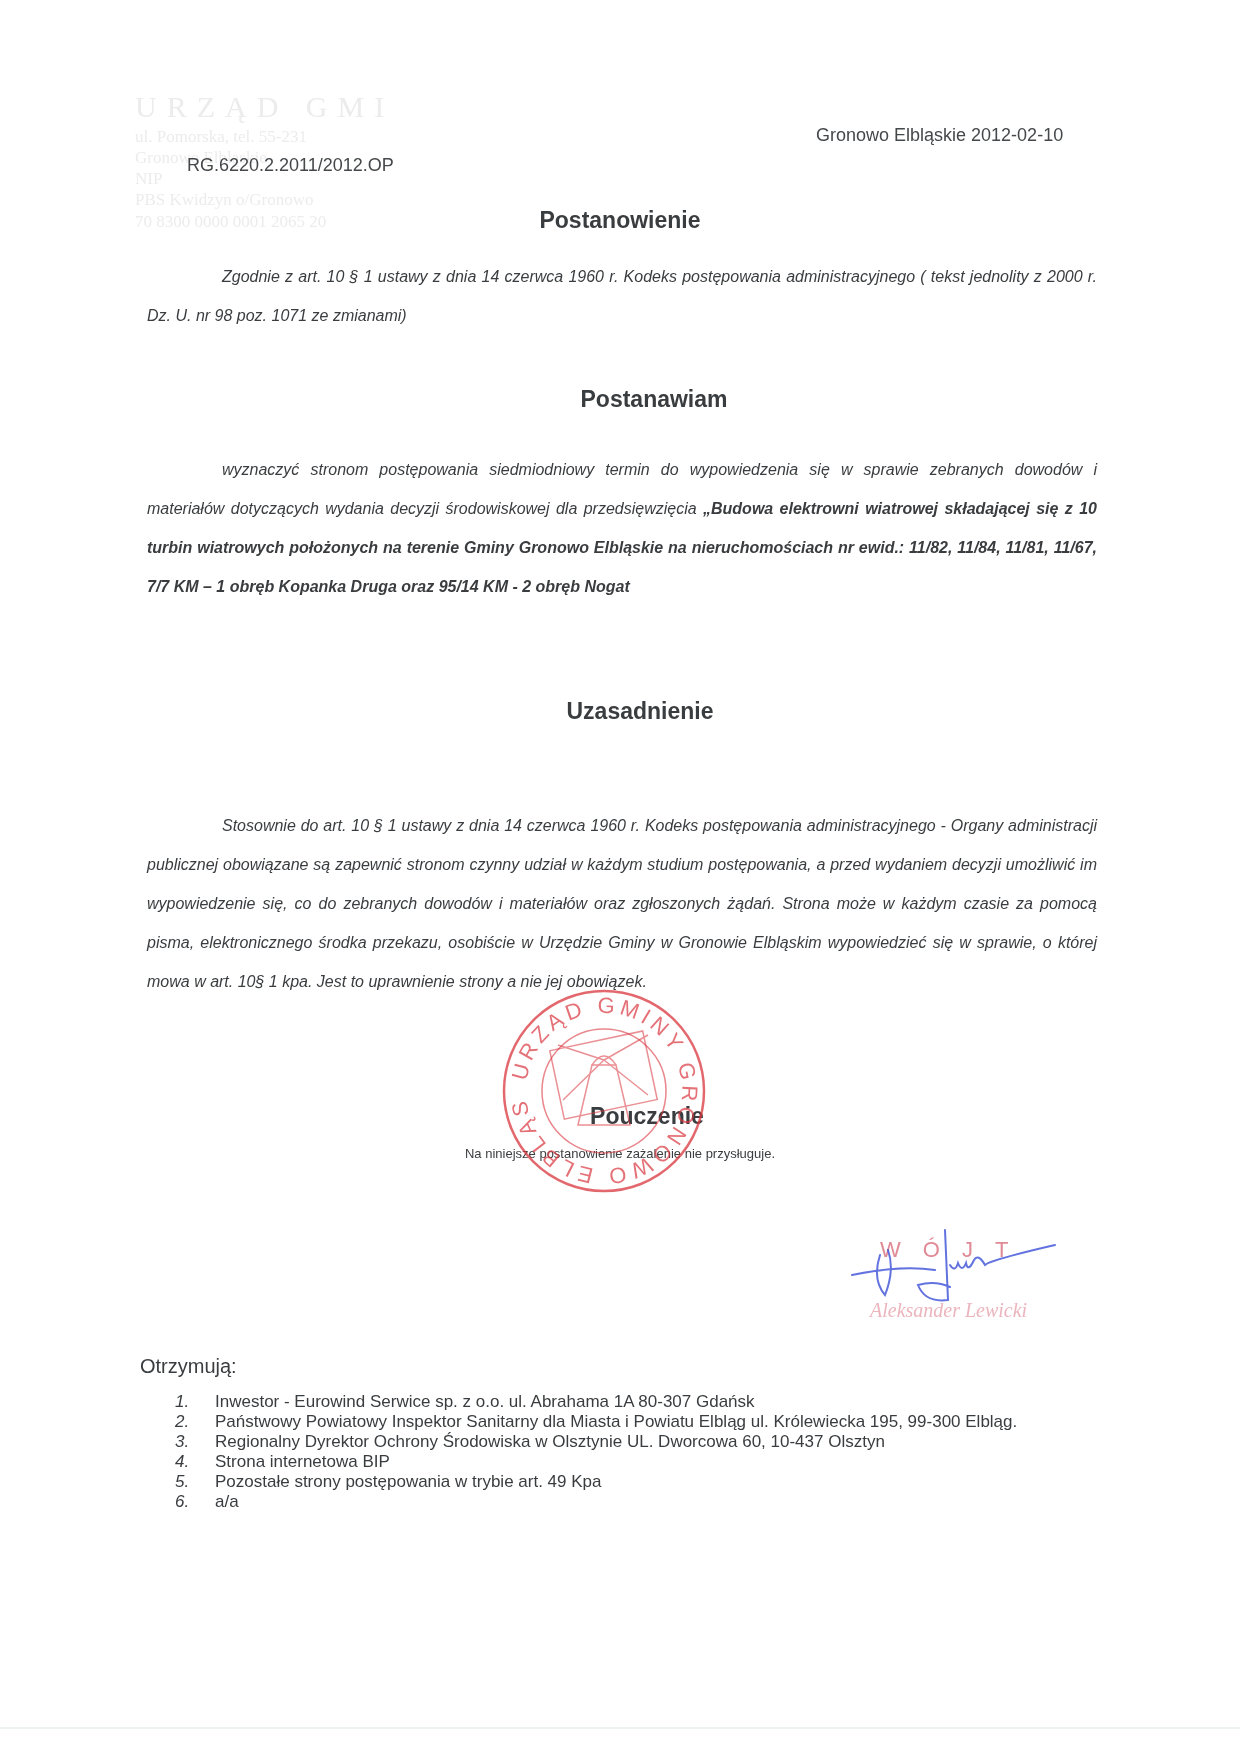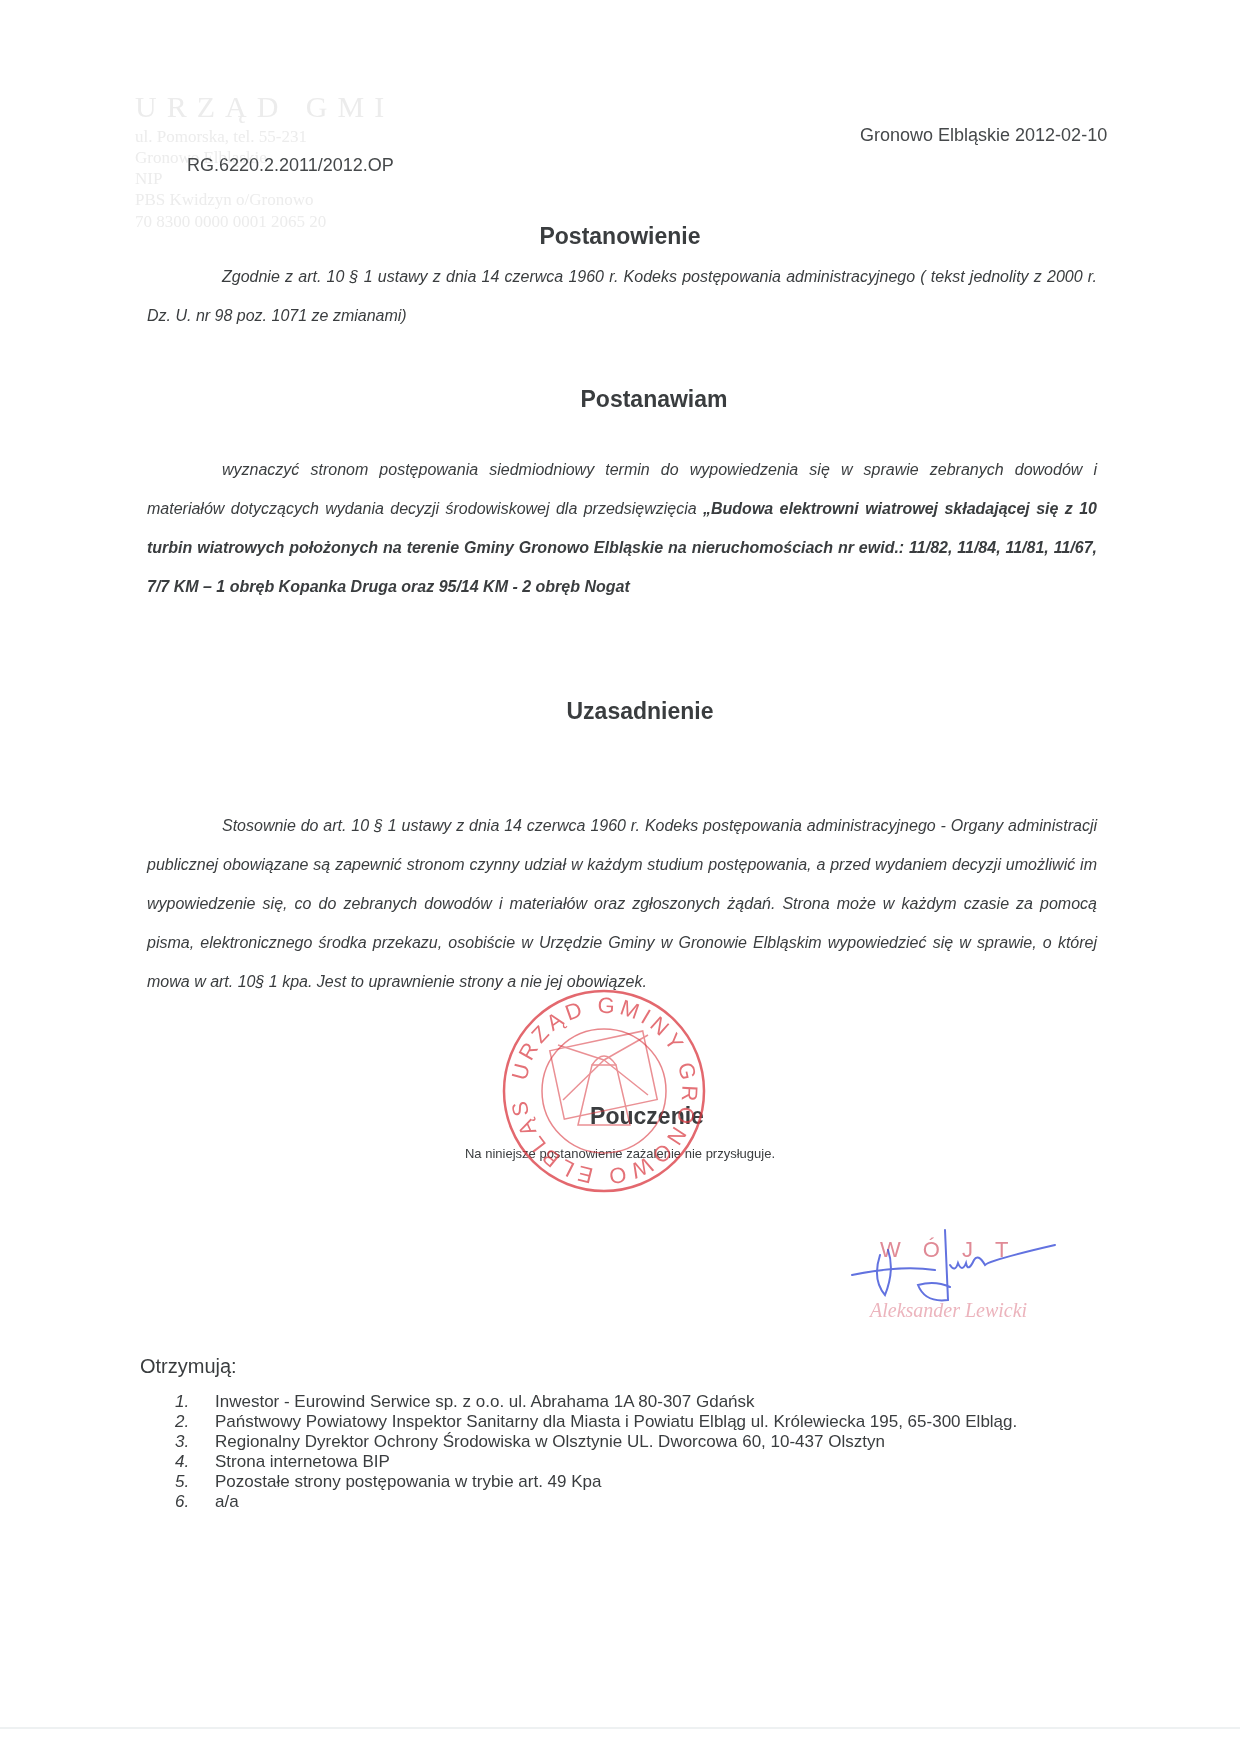--- a/index.html
+++ b/index.html
@@ -3,21 +3,21 @@
 <meta charset="utf-8">
 <style>
   html, body { margin: 0; padding: 0; background: #ffffff; }
   body { width: 1240px; height: 1738px; position: relative; overflow: hidden;
          font-family: "Liberation Sans", sans-serif; color: #3a3d3f; }
   .abs { position: absolute; }
   .ghost-stamp { left: 135px; top: 88px; width: 270px; color: #ececec; font-family: "Liberation Serif", serif; line-height: 1.25; }
   .ghost-stamp .big { font-size: 30px; letter-spacing: 10px; }
   .ghost-stamp .sm { font-size: 17px; }
   .ref { left: 187px; top: 155px; font-size: 18px; color: #45484a; }
-  .date { left: 816px; top: 125px; font-size: 18px; color: #45484a; margin-left: 44px; }
+  .date { left: 816px; top: 125px; font-size: 18px; color: #45484a; }
   .heading { left: 0; width: 1240px; text-align: center; font-weight: bold; font-size: 23px; color: #3a3d3f; }
   .para { left: 147px; width: 950px; font-size: 16px; line-height: 39px; text-align: justify; text-align-last: left; font-style: italic; }
   .para .indent { display: inline-block; width: 75px; }
   .para b { color: #3a3d3f; }
   .center-line { left: 0; width: 1240px; text-align: center; font-size: 13px; }
   .stamp { left: 498px; top: 985px; width: 212px; height: 212px; }
   .signature { left: 840px; top: 1225px; width: 230px; height: 110px; }
   .recv-label { left: 140px; top: 1355px; font-size: 20px; }
   .recv-list { left: 175px; top: 1392px; width: 920px; font-size: 17px; line-height: 20px; margin: 0; padding: 0; list-style: none; }
   .recv-list li { display: flex; }
@@ -33,21 +33,21 @@
   <div class="sm">ul. Pomorska, tel. 55-231</div>
   <div class="sm">Gronowo Elbląskie</div>
   <div class="sm">NIP</div>
   <div class="sm">PBS Kwidzyn o/Gronowo</div>
   <div class="sm">70 8300 0000 0001 2065 20</div>
 </div>
 
 <div class="abs ref">RG.6220.2.2011/2012.OP</div>
 <div class="abs date">Gronowo Elbląskie 2012-02-10</div>
 
-<div class="abs heading" style="top:223px;">Postanowienie</div>
+<div class="abs heading" style="top:207px;">Postanowienie</div>
 
 <div class="abs para" style="top:257px;">
   <span class="indent"></span><span>Zgodnie z art. 10 § 1 ustawy z dnia 14 czerwca 1960 r. Kodeks postępowania administracyjnego ( tekst jednolity z 2000 r. Dz. U. nr 98 poz. 1071 ze zmianami)</span>
 </div>
 
 <div class="abs heading" style="top:386px;padding-left:34px;">Postanawiam</div>
 
 <div class="abs para" style="top:450px;">
   <span class="indent"></span><span>wyznaczyć stronom postępowania siedmiodniowy termin do wypowiedzenia się w sprawie zebranych dowodów i materiałów dotyczących wydania decyzji środowiskowej dla przedsięwzięcia</span>
   <b>„Budowa elektrowni wiatrowej składającej się z 10 turbin wiatrowych położonych na terenie Gminy Gronowo Elbląskie na nieruchomościach nr ewid.: 11/82, 11/84, 11/81, 11/67, 7/7 KM – 1 obręb Kopanka Druga  oraz 95/14 KM - 2 obręb Nogat</b>
@@ -95,21 +95,21 @@
 
 <div class="abs recv-label">Otrzymują:</div>
 
 <ul class="abs recv-list">
   <li>
     <span class="num">1.</span>
     <span class="txt">Inwestor - Eurowind Serwice sp. z o.o. ul. Abrahama 1A 80-307 Gdańsk</span>
   </li>
   <li>
     <span class="num">2.</span>
-    <span class="txt">Państwowy Powiatowy Inspektor Sanitarny dla Miasta i Powiatu Elbląg ul. Królewiecka 195, 65-300 Elbląg.</span>
+    <span class="txt">Państwowy Powiatowy Inspektor Sanitarny dla Miasta i Powiatu Elbląg ul. Królewiecka 195, 99-300 Elbląg.</span>
   </li>
   <li>
     <span class="num">3.</span>
     <span class="txt">Regionalny Dyrektor Ochrony Środowiska w Olsztynie UL. Dworcowa 60, 10-437 Olsztyn</span>
   </li>
   <li>
     <span class="num">4.</span>
     <span class="txt"> Strona internetowa BIP</span>
   </li>
   <li>

